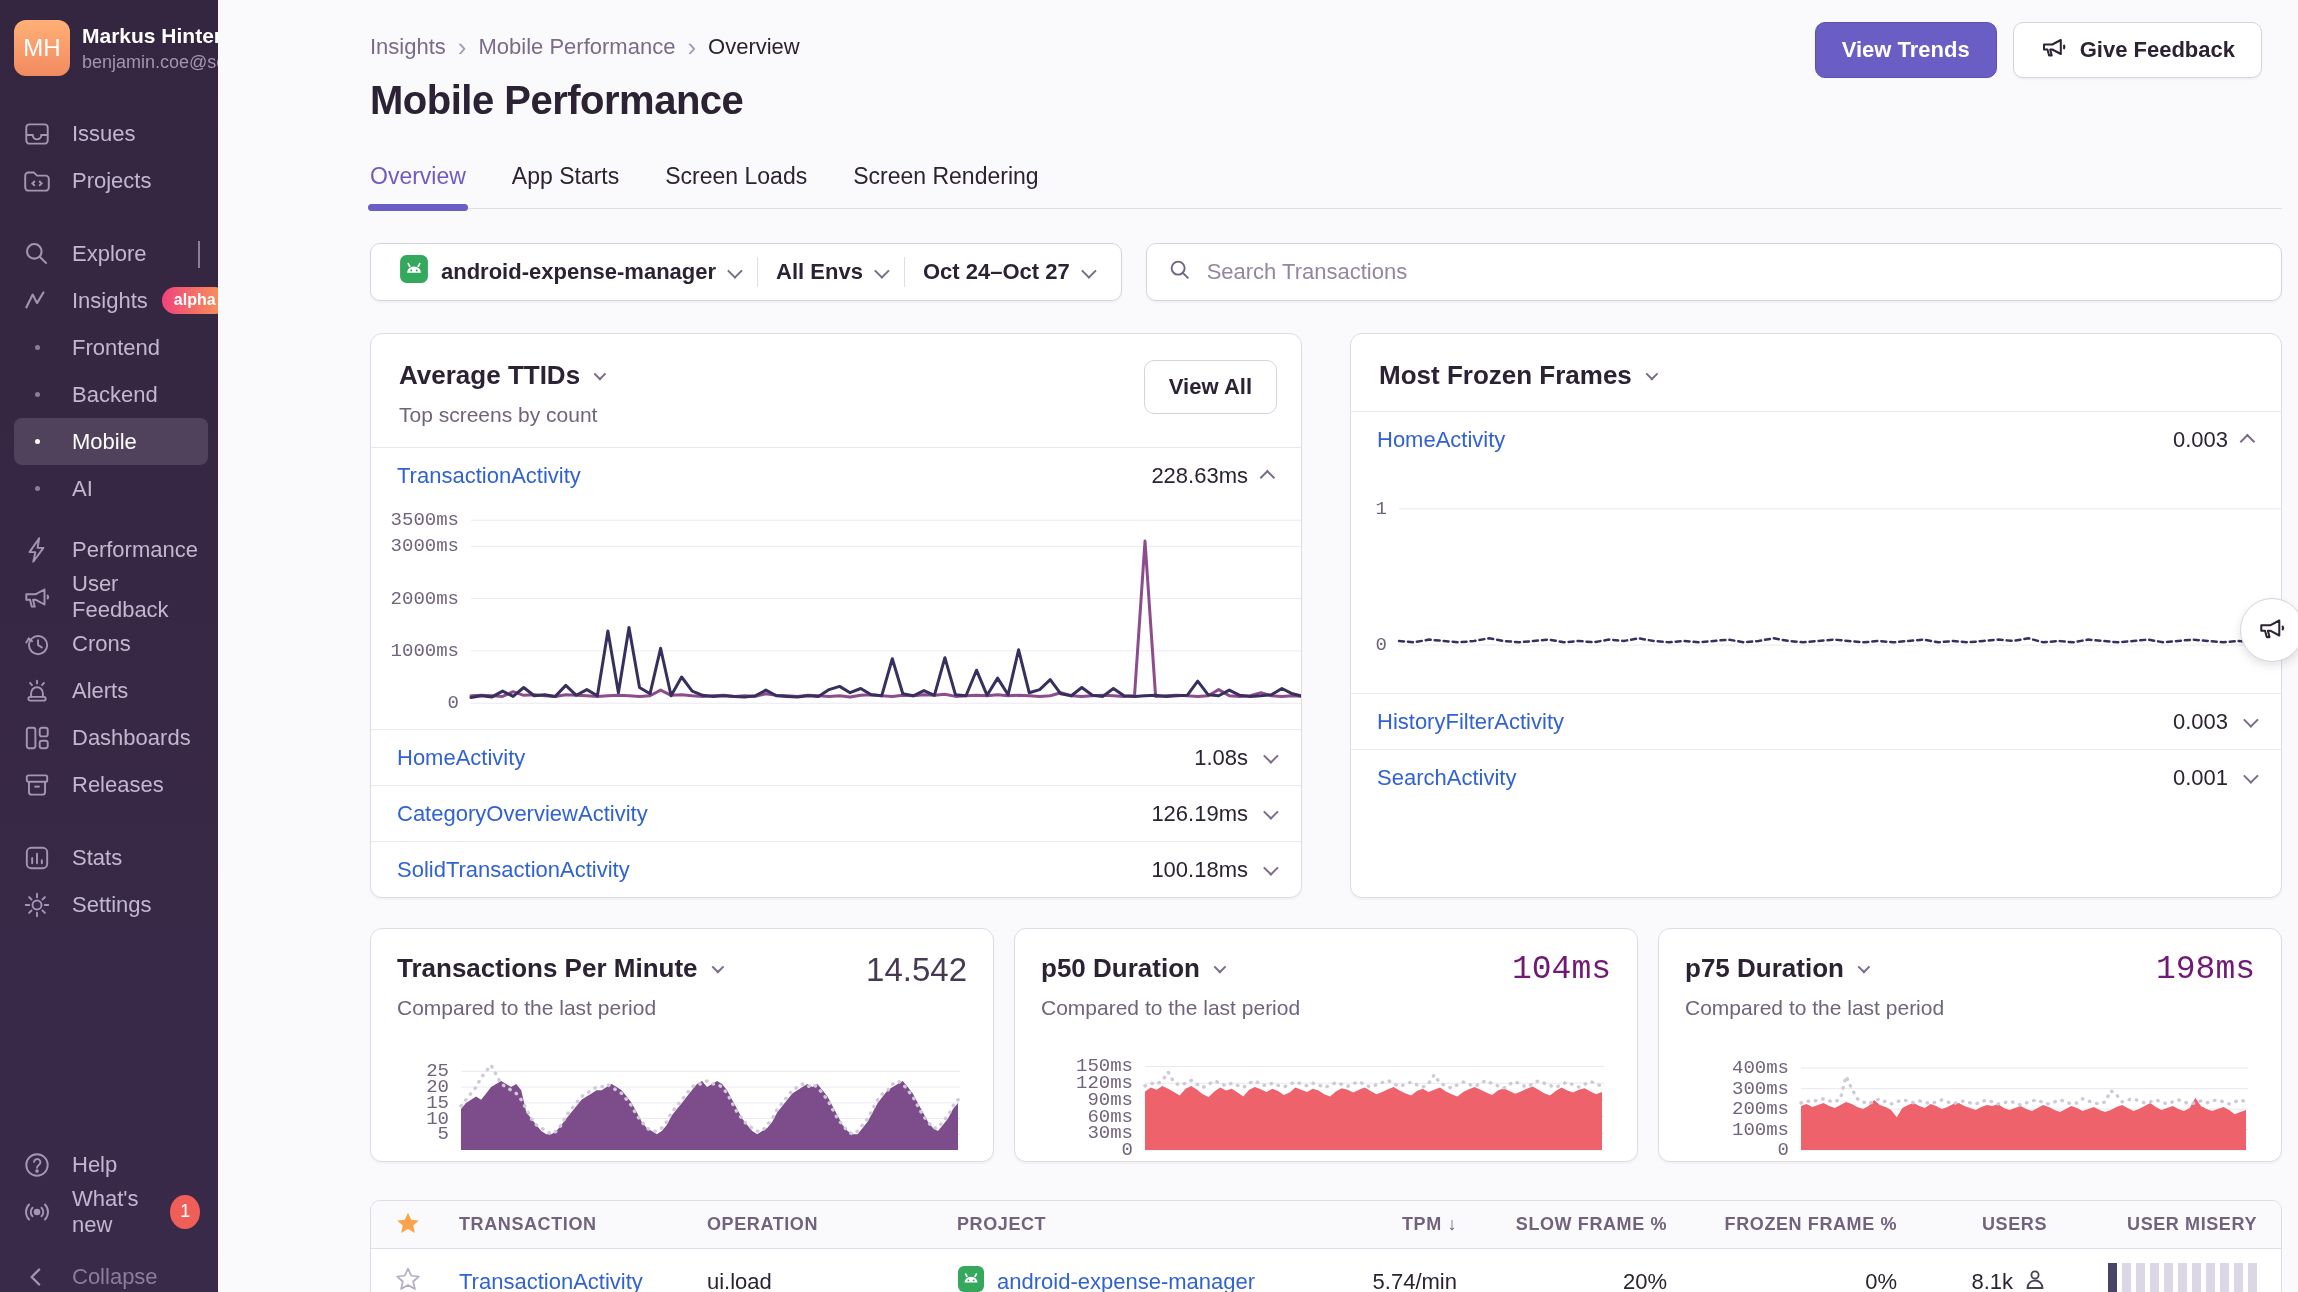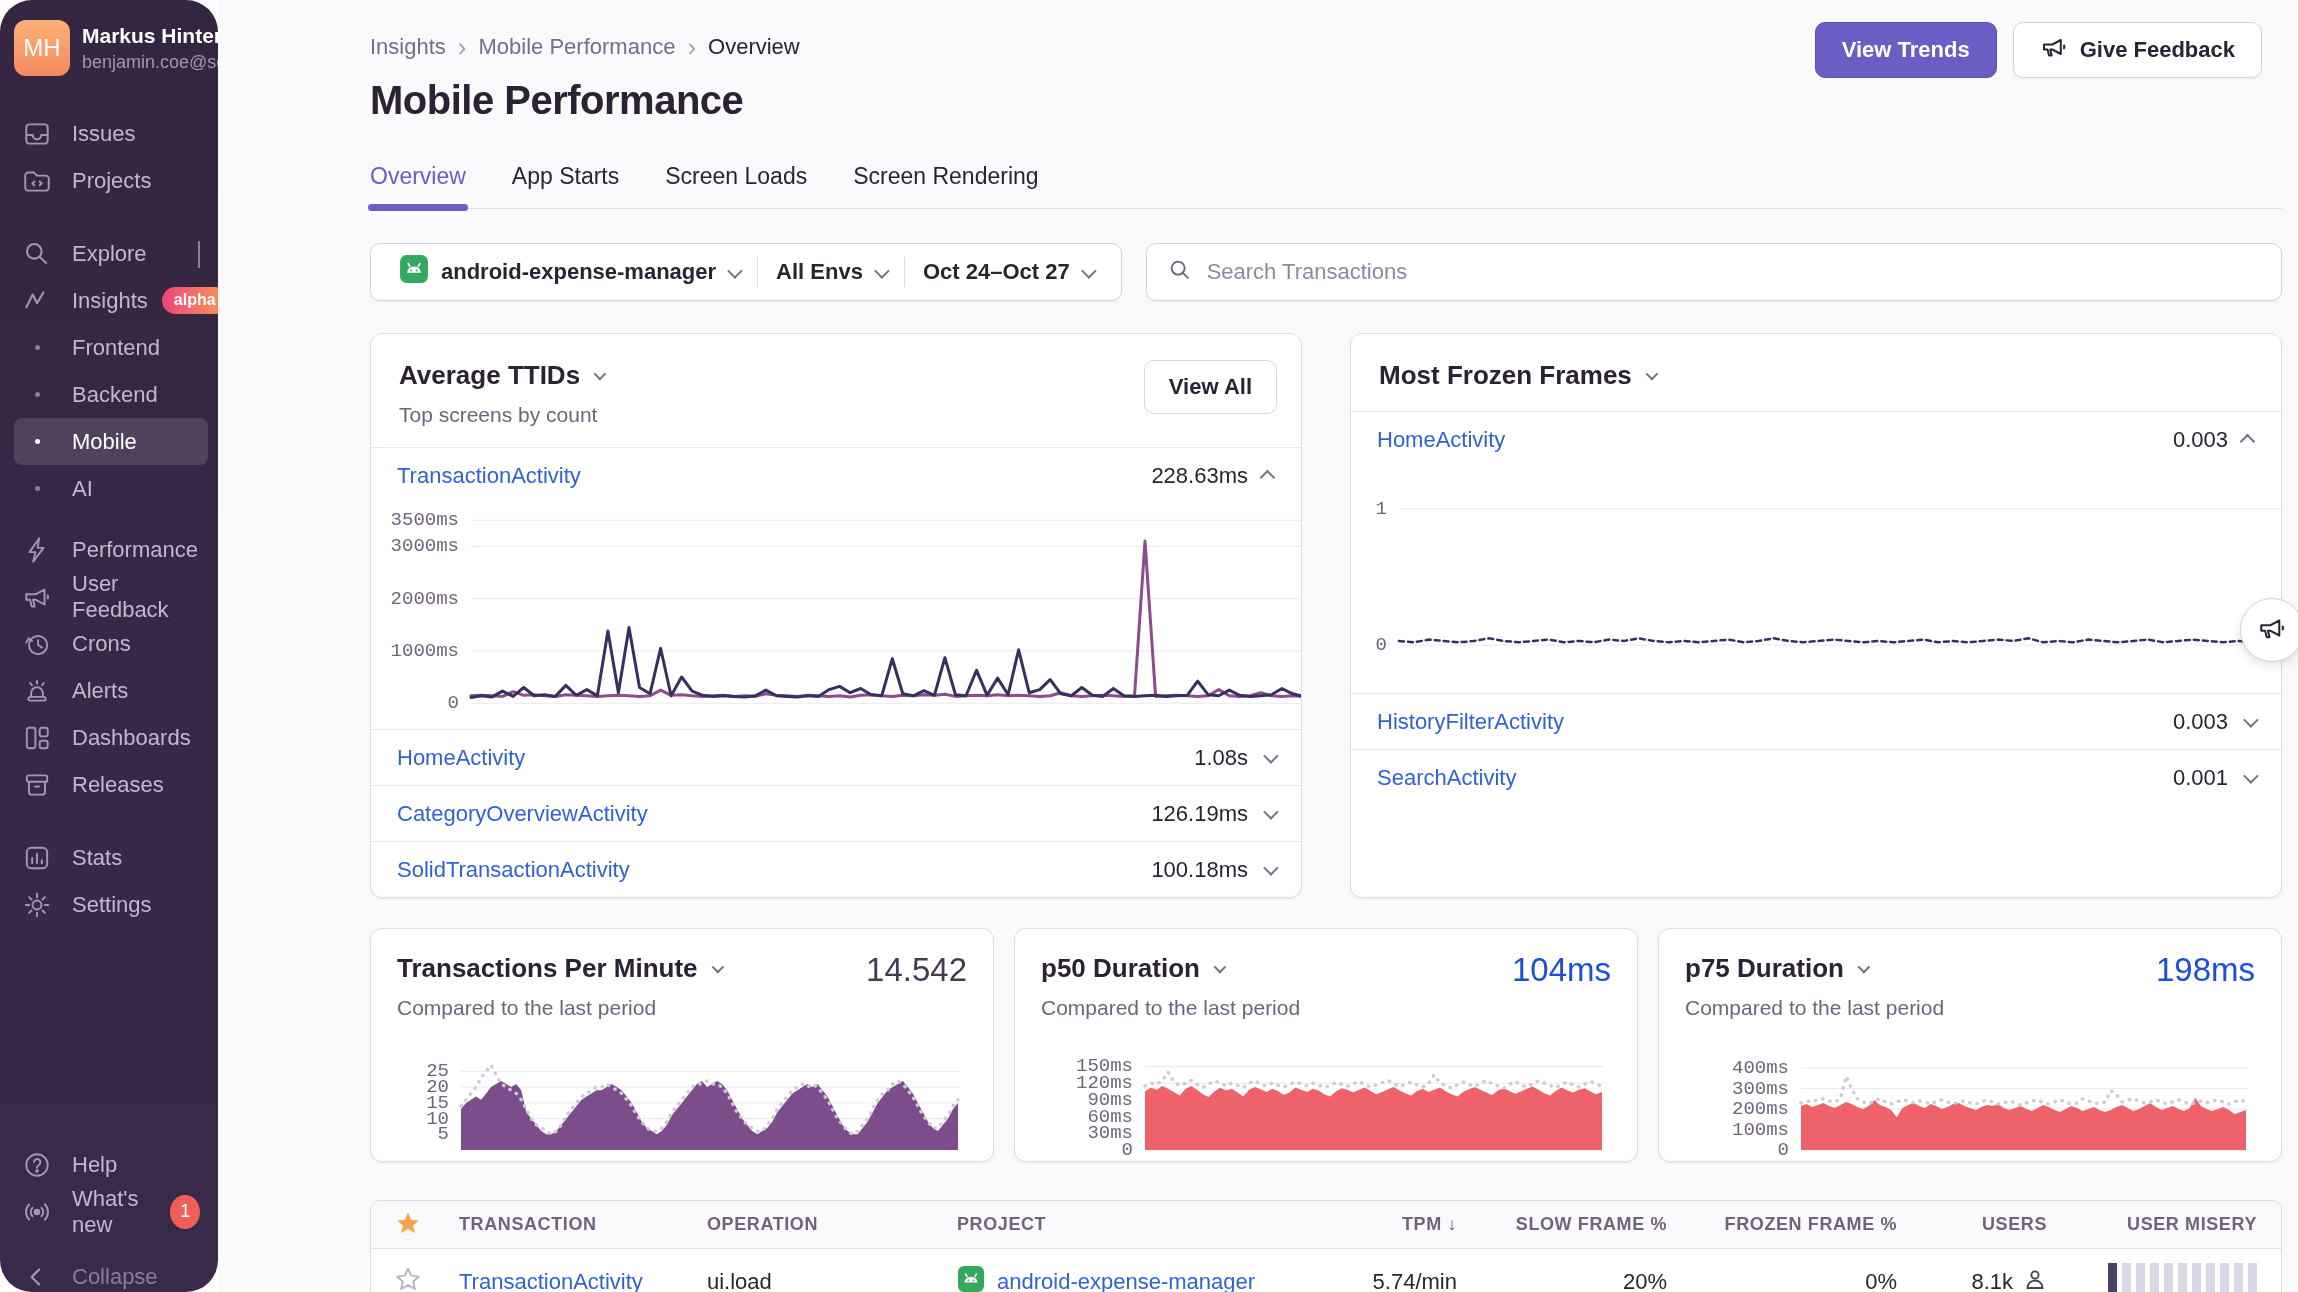--- a/index.html
+++ b/index.html
@@ -2,21 +2,21 @@
 <html><head>
 <meta charset="utf-8">
 <style>
   * { box-sizing: border-box; margin: 0; padding: 0; }
   html,body { width:2298px; height:1292px; overflow:hidden; background:#fff;
     font-family:"Liberation Sans","DejaVu Sans",sans-serif; color:#2b2233; }
   .app { display:flex; width:2298px; height:1292px; }
 
   
   .sidebar { width:218px; height:100%; background:linear-gradient(180deg,#342540 0%,#3a2a4a 100%);
-    flex-shrink:0; position:relative; padding:20px 10px 0 14px;border-radius:32px; }
+    flex-shrink:0; position:relative; padding:20px 10px 0 14px; }
   .user { display:flex; gap:12px; align-items:center; margin-bottom:34px; }
   .avatar { width:56px; height:56px; border-radius:12px; background:linear-gradient(180deg,#ffb077,#f28a60);
     color:#fff; font-size:24px; display:flex; align-items:center; justify-content:center; flex-shrink:0; }
   .user-name { color:#fff; font-weight:700; font-size:21px; white-space:nowrap; }
   .user-email { color:#a493b3; font-size:18px; white-space:nowrap; margin-top:4px; }
   .nav-item { display:flex; align-items:center; height:47px; color:#c3b6d0; font-size:22px;
     padding:0 8px; border-radius:8px; cursor:pointer; position:relative; }
   .nav-item .nico { width:30px; height:30px; margin-right:20px; color:#a595b5; flex-shrink:0; }
   .nav-item svg { display:block; }
   .nav-sub { padding-left:8px; }
@@ -87,21 +87,21 @@
   .prow .chev { border-color:#7a6b8a; }
 
   .chart { position:relative; width:100%;font-family:Liberation Mono, monospace; }
   .chart .ytick { position:absolute; left:0; font-size:19px; color:#71637e; text-align:right; }
   .ttid-chart, .frozen-chart { height:212px; margin:4px 0 10px; }
 
   .mid-panels { display:flex; gap:20px; margin-top:30px; }
   .mid-panels .panel { flex:1; height:234px; padding:24px 26px 18px; position:relative; }
   .big-val { position:absolute; top:22px; right:26px; font-size:33px; font-weight:400; }
   .big-val.purple { color:#463a52; }
-  .big-val.red { color:#1d4ed8; }
+  .big-val.red { color:#701a75;font-family:Liberation Mono, monospace; }
   .small-chart { height:104px; margin-top:34px; }
 
   
   .table { margin-top:38px; background:#fff; border:1px solid #e0dae7; border-radius:10px; overflow:hidden; }
   .trow { display:grid; grid-template-columns:64px 1fr 250px 330px 170px 210px 230px 150px 210px;
     align-items:center; padding:0 24px; }
   .thead { background:#faf9fb; height:48px; border-bottom:1px solid #e4dde9; }
   .thead .th { font-size:18px; font-weight:700; color:#71637e; letter-spacing:.6px; }
   .num { text-align:right; }
   .tbody-row { height:66px; font-size:22px; }

